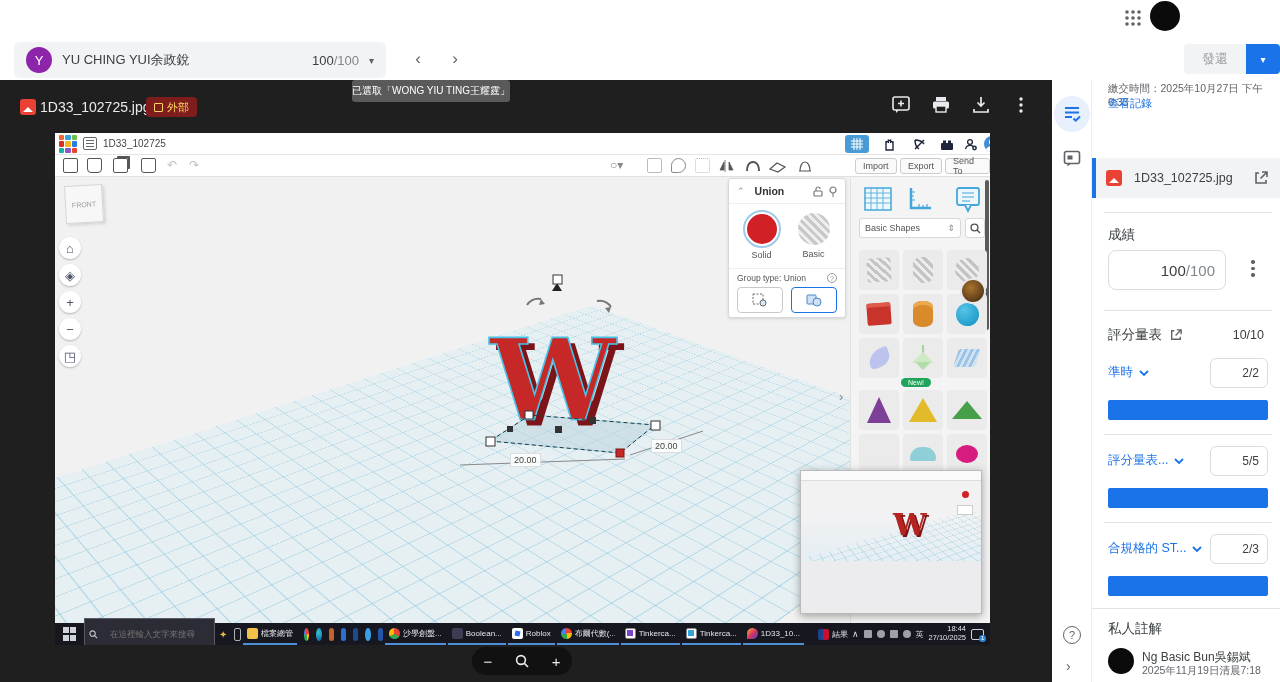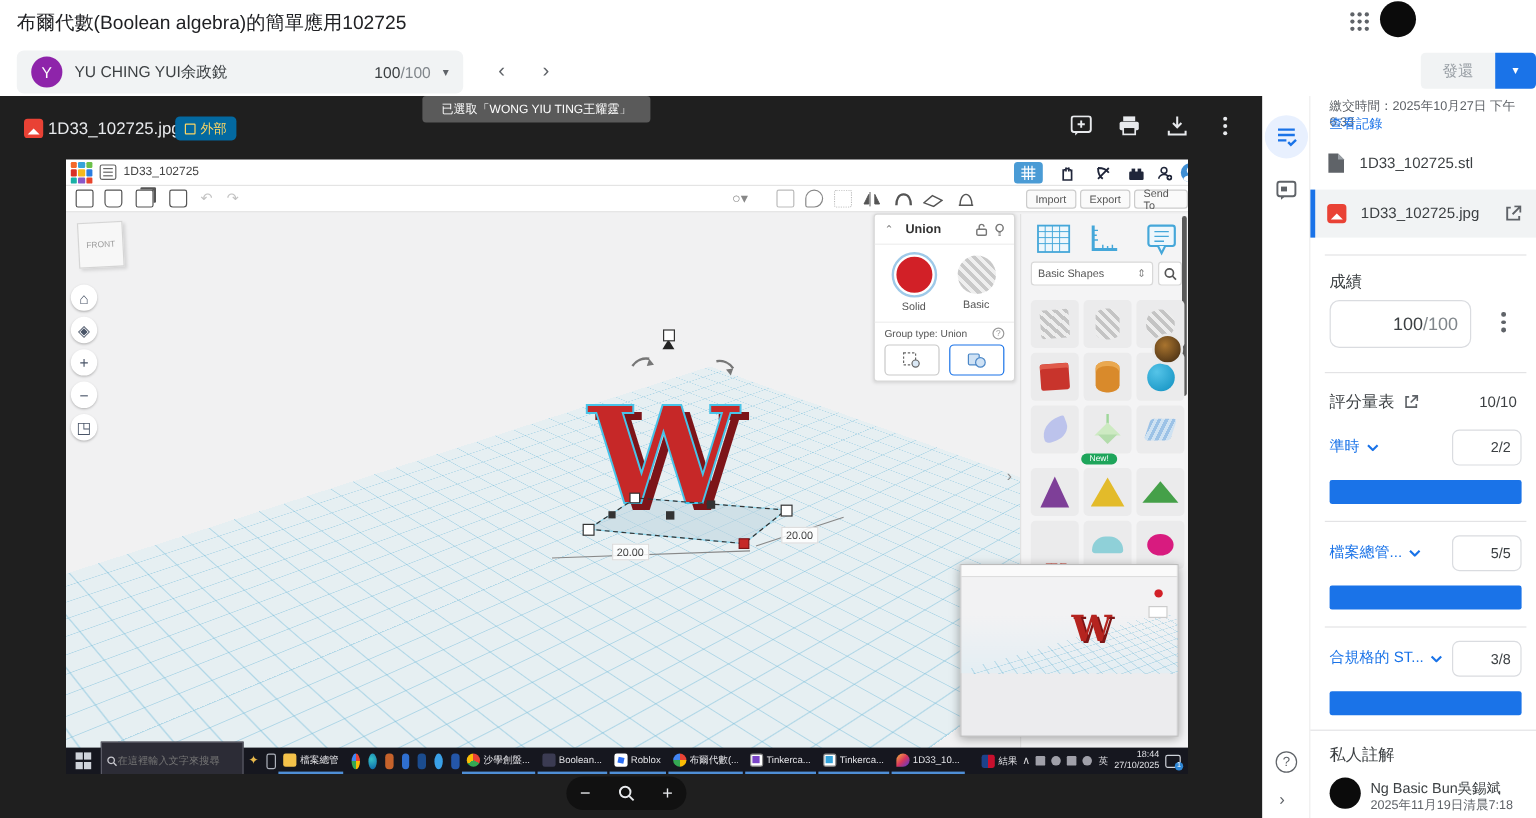--- a/index.html
+++ b/index.html
@@ -33,25 +33,25 @@
     color:#9aa0a6; font-size:13px; cursor:pointer; }
   .return-caret { height:30px; width:34px; background:#1a73e8; border:none; border-radius:0 4px 4px 0;
     color:#fff; font-size:10px; cursor:pointer; }
 
   
   .viewer { position:absolute; left:0; top:80px; width:1052px; height:602px; background:#1f1f1f; overflow:hidden; }
   .file-title { position:absolute; left:40px; top:19px; color:#e8eaed; font-size:14px; }
   .jpg-ic { width:16px; height:16px; border-radius:3px; background:#e94235; position:relative; display:inline-block; }
   .jpg-ic::after { content:""; position:absolute; left:3px; bottom:3px; border-left:5px solid transparent;
     border-right:5px solid transparent; border-bottom:5px solid #fff; }
-  .ext-badge { position:absolute; left:146px; top:17px; height:20px; padding:0 8px; background:#0369a1;
+  .ext-badge { position:absolute; left:146px; top:17px; height:20px; padding:0 8px; background:#7f1d1d;
     border-radius:4px; color:#fdd663; font-size:11px; display:flex; align-items:center; gap:4px; }
   .ext-badge .glyph { width:9px; height:9px; border:1px solid #fdd663; border-radius:1px; position:relative; }
   .tooltip { position:absolute; left:352px; top:0px; background:#5a5a5a; color:#fff; font-size:10px;
-    padding:4px 16px; border-radius:3px; white-space:nowrap; }
+    padding:4px 0; border-radius:3px; white-space:nowrap; }
   .vh-icons { position:absolute; right:22px; top:16px; display:flex; gap:22px; }
   .vh-icons svg { cursor:pointer; }
 
   
   .zoom-pill { position:absolute; left:472px; top:567px; width:100px; height:28px; background:#111;
     border-radius:16px; display:flex; align-items:center; justify-content:space-around; }
   .zoom-pill span { color:#e8eaed; font-size:15px; cursor:pointer; line-height:1; }
 
   
   .tc { position:absolute; left:55px; top:53px; width:935px; height:512px; background:#f1f1f2; overflow:hidden; }
@@ -125,21 +125,21 @@
   .pip-w { position:absolute; left:92px; top:26px; font-family:"DejaVu Serif", serif; font-weight:bold;
     font-size:30px; color:#b5241f; text-shadow:2px 2px 0 #7d1515; }
   .pip-note { position:absolute; left:0; top:90px; width:100%; height:54px; background:#333338; color:#fff; }
 
   
   .taskbar { position:absolute; left:0; top:490px; width:935px; height:22px; background:#16171f;
     display:flex; align-items:center; }
   .tb-start { width:14px; height:14px; margin-left:8px; display:grid; grid-template-columns:6px 6px; gap:1px; }
   .tb-start div { background:#cfd3da; width:6px; height:6px; }
   .tb-search { margin-left:8px; width:132px; height:33px; background:#2c2c36; border:1px solid #5b5b66;
-    display:flex; align-items:center; padding:0 4px; gap:0; }
+    display:flex; align-items:center; padding:0 4px; gap:12px; }
   .tb-search input { background:transparent; border:none; outline:none; color:#c9c9cf; font-size:8.5px; width:100px; }
   .sparkle { color:#e8b84b; font-size:10px; margin-left:4px; }
   .tb-ic { width:13px; height:13px; border-radius:3px; margin-left:7px; }
   .tb-app { display:flex; align-items:center; gap:3px; height:22px; padding:0 4px; margin-left:2px;
     border-bottom:2px solid #4f8fd6; cursor:pointer; }
   .tb-app .lbl { color:#e4e4e8; font-size:8px; white-space:nowrap; max-width:40px; overflow:hidden; }
   .tb-app .ic { width:11px; height:11px; border-radius:2px; flex:0 0 auto; }
   .tray { margin-left:auto; display:flex; align-items:center; gap:5px; padding-right:6px; color:#d6d6da; font-size:8px; }
   .tray .sq { width:8px; height:8px; background:#b9b9c2; border-radius:1px; opacity:.85; }
   .clock { text-align:right; line-height:1.15; font-size:7.5px; color:#e4e4e8; }
@@ -180,21 +180,20 @@
   .rail-bottom-help { position:absolute; left:11px; top:546px; width:18px; height:18px; border:1.5px solid #5f6368;
     border-radius:50%; color:#5f6368; font-size:11px; display:flex; align-items:center; justify-content:center; cursor:pointer; }
   .rail-chev { position:absolute; left:14px; top:578px; color:#5f6368; font-size:14px; cursor:pointer; }
 </style>
 </head>
 <body>
 
 <div class="stage">
 
   <div class="topbar">
-    <div class="page-title">布爾代數(Boolean algebra)的簡單應用102725</div>
     <div class="apps-grid">
       <svg width="18" height="18" viewBox="0 0 18 18">
         <g fill="#5f6368">
           <circle cx="3" cy="3" r="1.8"></circle>
             <circle cx="9" cy="3" r="1.8"></circle>
             <circle cx="15" cy="3" r="1.8"></circle>
           <circle cx="3" cy="9" r="1.8"></circle>
             <circle cx="9" cy="9" r="1.8"></circle>
             <circle cx="15" cy="9" r="1.8"></circle>
           <circle cx="3" cy="15" r="1.8"></circle>
@@ -624,27 +623,20 @@
         <path d="M4.5 13.5v3l3.5-3" fill="#5f6368"></path>
       </svg>
       <span class="rail-bottom-help">?</span>
       <span class="rail-chev">›</span>
     </div>
 
     <div class="side-content">
       <div class="submit-time">繳交時間：2025年10月27日 下午6:33</div>
       <div class="view-history">查看記錄</div>
 
-      <div class="file-row" style="top:38px; height:36px; padding-left:14px;">
-        <svg width="15" height="18" viewBox="0 0 15 18">
-          <path d="M1 1h8l5 5v11H1z" fill="#5f6368"></path>
-            <path d="M9 1l5 5H9z" fill="#9aa0a6"></path>
-        </svg>
-        <span class="name">1D33_102725.stl</span>
-      </div>
 
       <div class="file-row" style="top:78px; height:40px; background:#f1f3f4; padding-left:14px; position:absolute;">
         <span class="sel-bar"></span>
         <span class="jpg-ic"></span>
         <span class="name">1D33_102725.jpg</span>
         <svg style="margin-left:auto; margin-right:12px;" width="14" height="14" viewBox="0 0 14 14">
           <path d="M5 2H2v10h10V9" fill="none" stroke="#5f6368" stroke-width="1.6"></path>
           <path d="M8 1h5v5M13 1L6.5 7.5" fill="none" stroke="#5f6368" stroke-width="1.6"></path>
         </svg>
       </div>
@@ -677,39 +669,39 @@
             <path d="M1 1l4 4 4-4" fill="none" stroke="#1a73e8" stroke-width="1.8"></path>
           </svg>
       </div>
       <div class="score-box" style="top:278px;">
           <span>2/2</span>
         </div>
       <div class="crit-bar" style="top:320px;"></div>
 
       <div class="divider" style="top:354px;"></div>
       <div class="crit-label" style="top:372px;">
-        <span>檔案總管...</span>
+        <span>評分量表...</span>
         <svg width="10" height="6" viewBox="0 0 10 6">
             <path d="M1 1l4 4 4-4" fill="none" stroke="#1a73e8" stroke-width="1.8"></path>
           </svg>
       </div>
       <div class="score-box" style="top:366px;">
           <span>5/5</span>
         </div>
       <div class="crit-bar" style="top:408px;"></div>
 
       <div class="divider" style="top:442px;"></div>
       <div class="crit-label" style="top:460px;">
         <span>合規格的 ST...</span>
         <svg width="10" height="6" viewBox="0 0 10 6">
             <path d="M1 1l4 4 4-4" fill="none" stroke="#1a73e8" stroke-width="1.8"></path>
           </svg>
       </div>
       <div class="score-box" style="top:454px;">
-          <span>3/8</span>
+          <span>2/3</span>
         </div>
       <div class="crit-bar" style="top:496px;"></div>
 
       <div class="divider" style="top:528px; left:0; width:188px;"></div>
       <div class="h-notes">私人註解</div>
       <div class="note-avatar"></div>
       <div class="note-author">Ng Basic Bun吳錫斌</div>
       <div class="note-time">2025年11月19日清晨7:18</div>
     </div>
   </aside>

